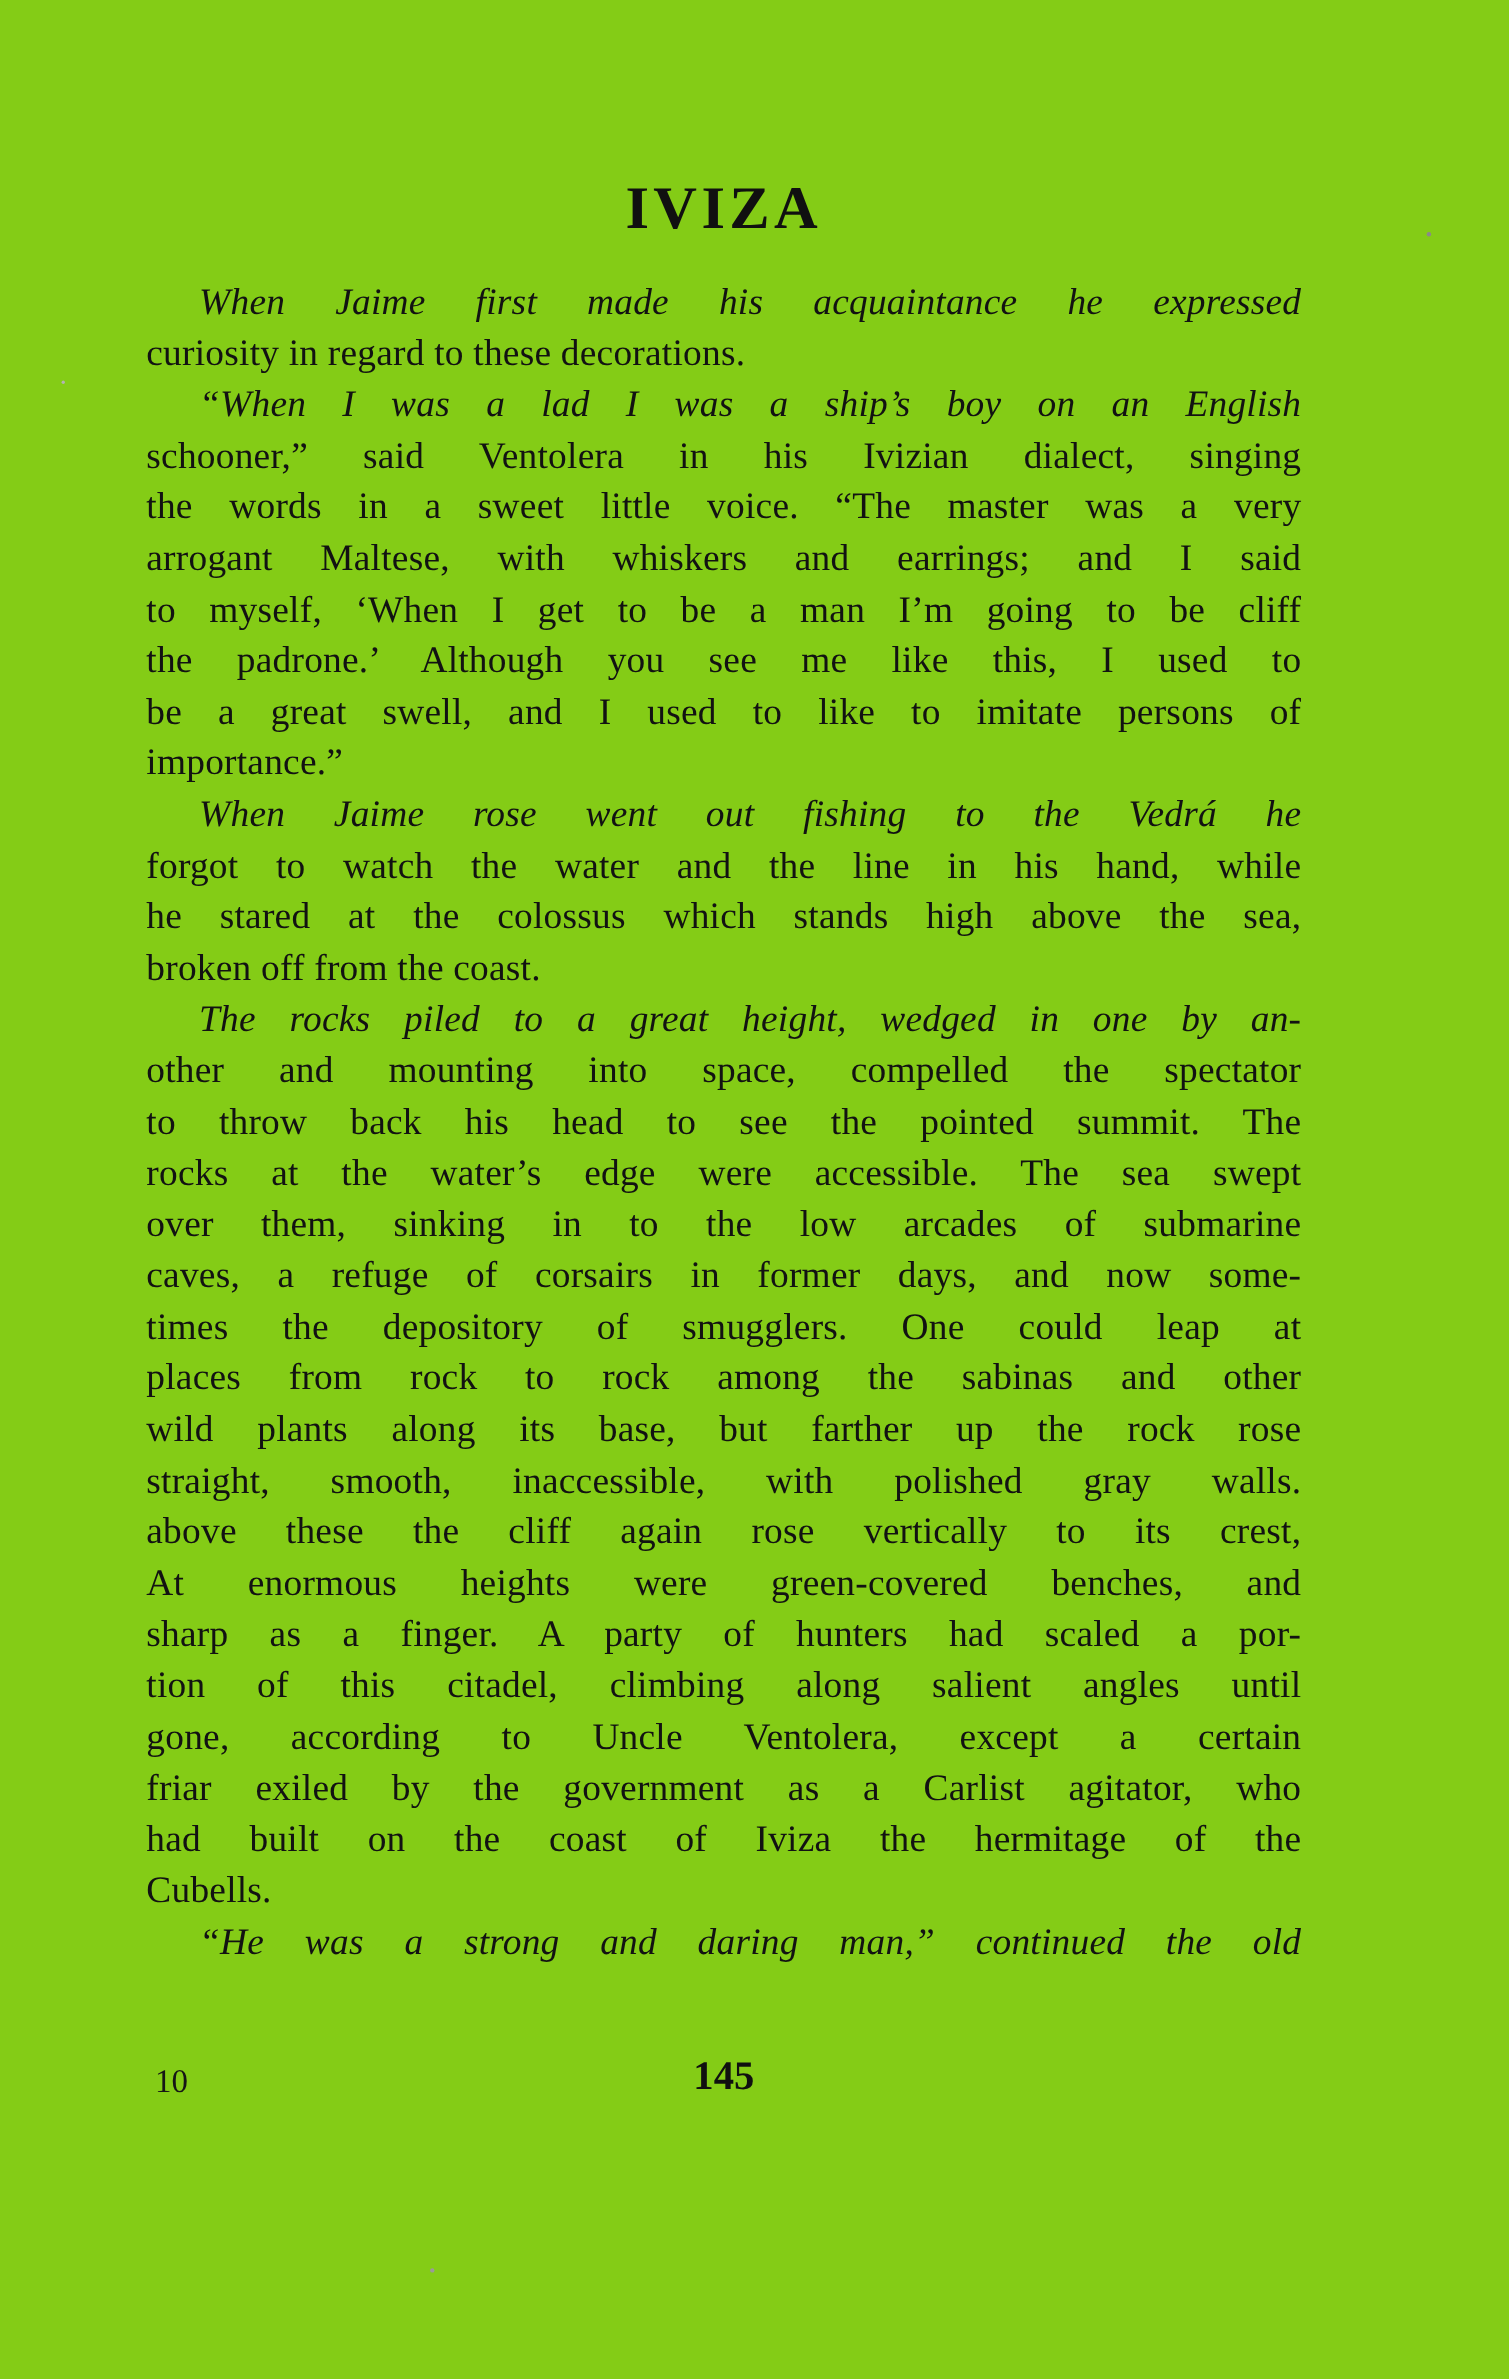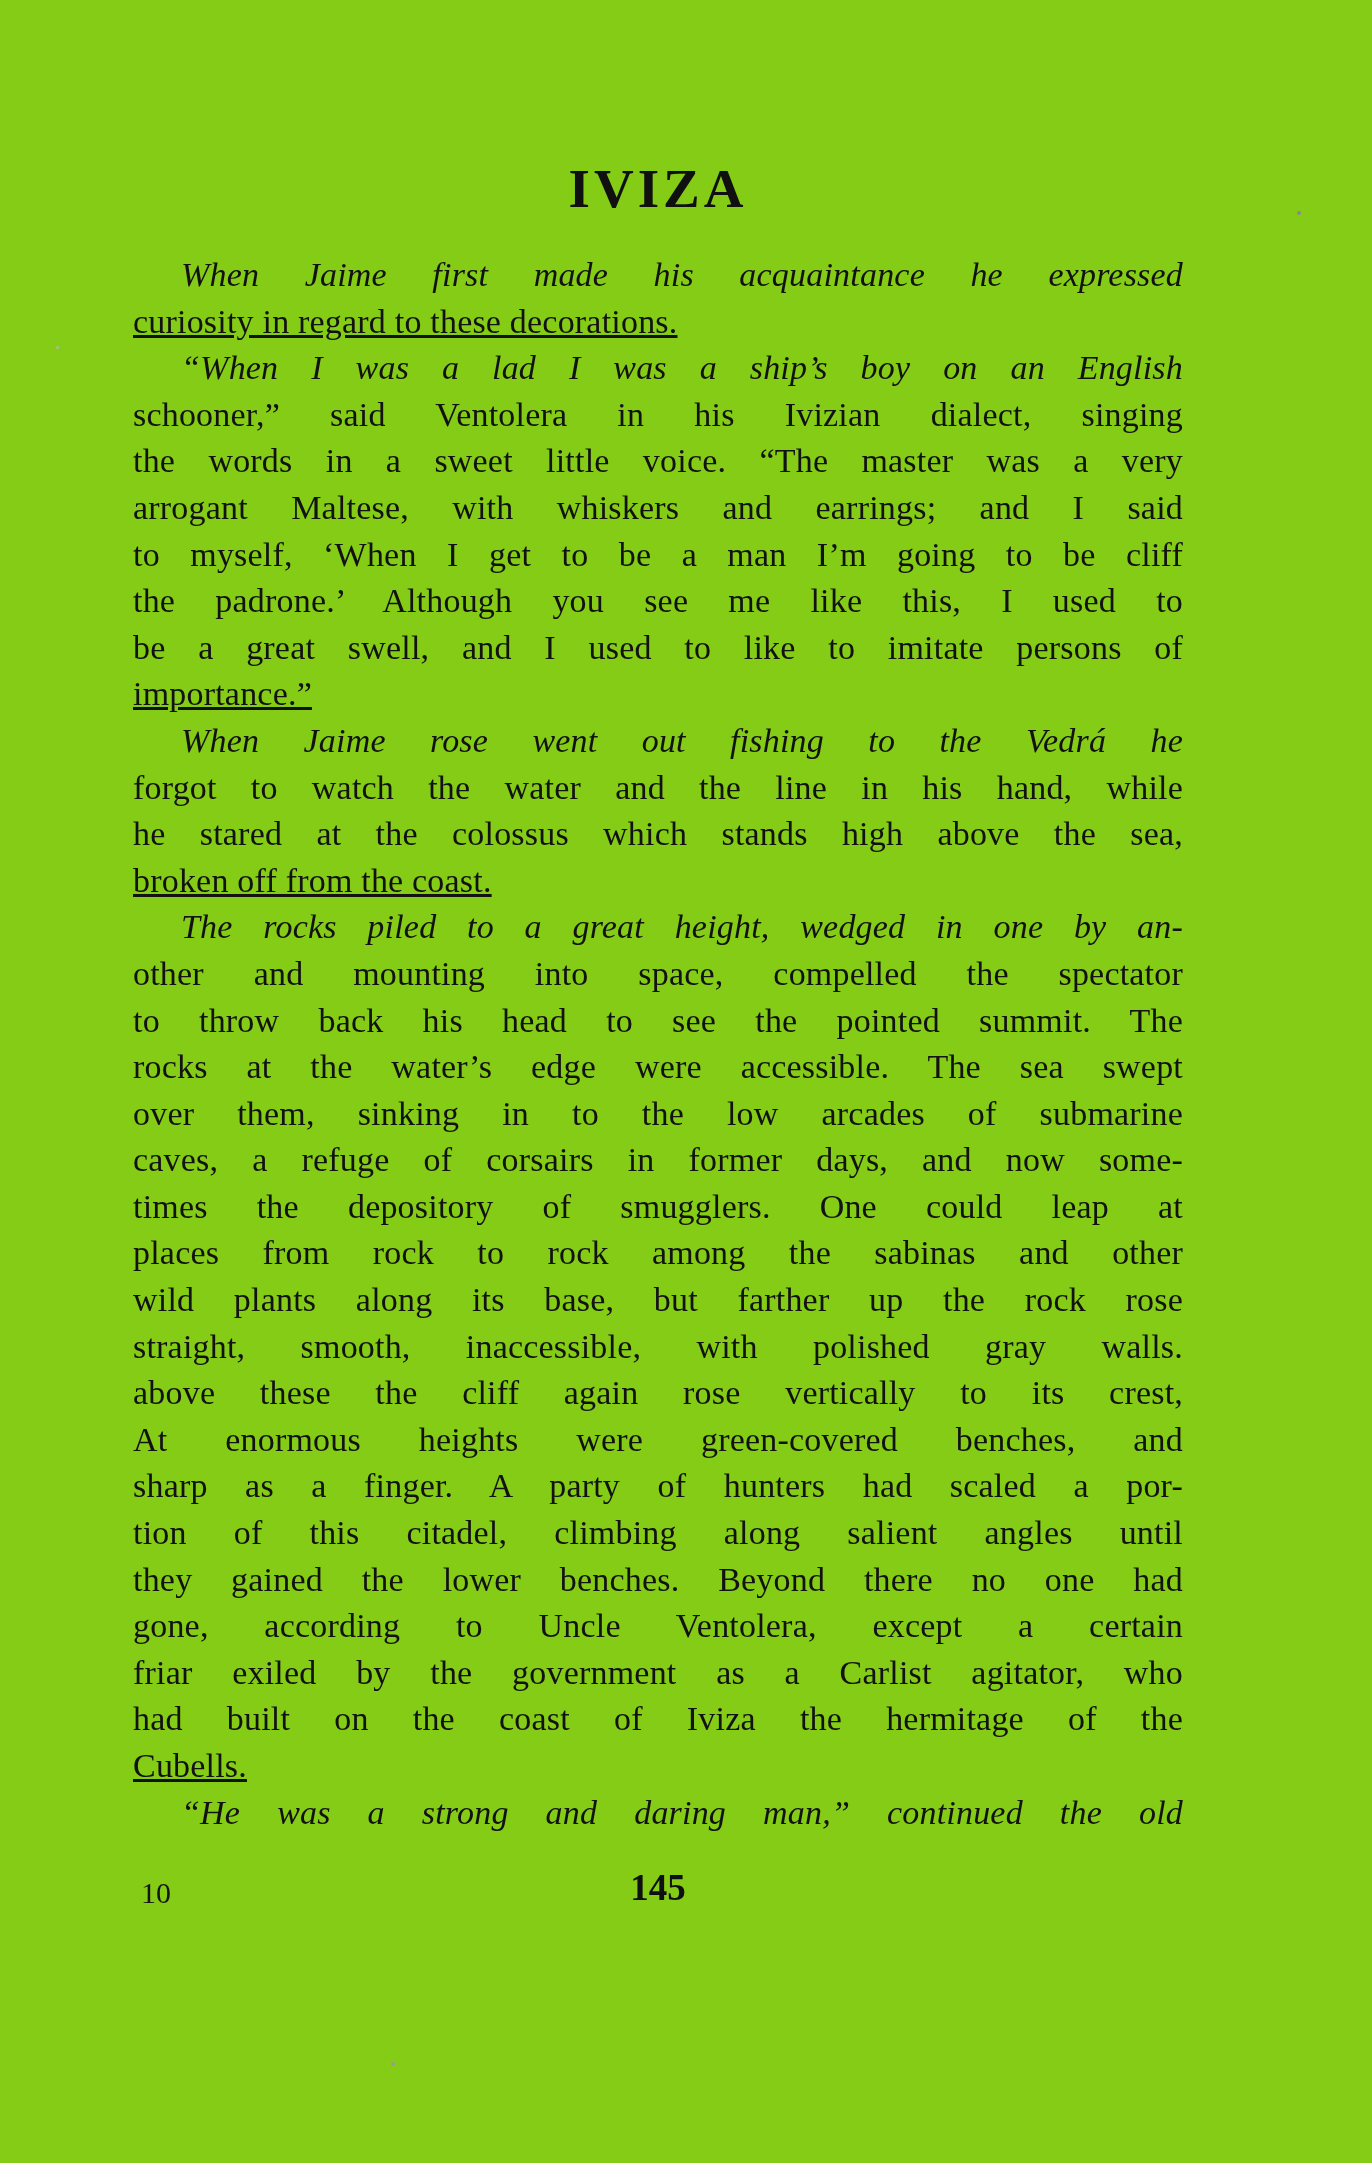--- a/index.html
+++ b/index.html
@@ -40,21 +40,20 @@
   }
   .line {
     text-align: justify;
     text-align-last: justify;
     text-justify: inter-word;
     white-space: normal;
   }
   .line.no-just {
     text-align: left;
     text-align-last: left;
-    text-decoration: underline;
   }
   .line.indent {
     text-indent: 48px;
     font-style: italic;
   }
   .footer {
     position: absolute;
     top: 1838px;
     left: 133px;
     width: 1050px;
@@ -115,21 +114,20 @@
       <div class="line">over them, sinking in to the low arcades of submarine</div>
       <div class="line">caves, a refuge of corsairs in former days, and now some-</div>
       <div class="line">times the depository of smugglers. One could leap at</div>
       <div class="line">places from rock to rock among the sabinas and other</div>
       <div class="line">wild plants along its base, but farther up the rock rose</div>
       <div class="line">straight, smooth, inaccessible, with polished gray walls.</div>
       <div class="line">above these the cliff again rose vertically to its crest,</div>
       <div class="line">At enormous heights were green-covered benches, and</div>
       <div class="line">sharp as a finger. A party of hunters had scaled a por-</div>
       <div class="line">tion of this citadel, climbing along salient angles until</div>
-      <div class="line">they gained the lower benches. Beyond there no one had</div>
       <div class="line">gone, according to Uncle Ventolera, except a certain</div>
       <div class="line">friar exiled by the government as a Carlist agitator, who</div>
       <div class="line">had built on the coast of Iviza the hermitage of the</div>
       <div class="line no-just">Cubells.</div>
       <div class="line indent">“He was a strong and daring man,” continued the old</div>
     </div>
 
   <div class="footer">
     <span class="sig">10</span>
     <span class="pageno">145</span>

